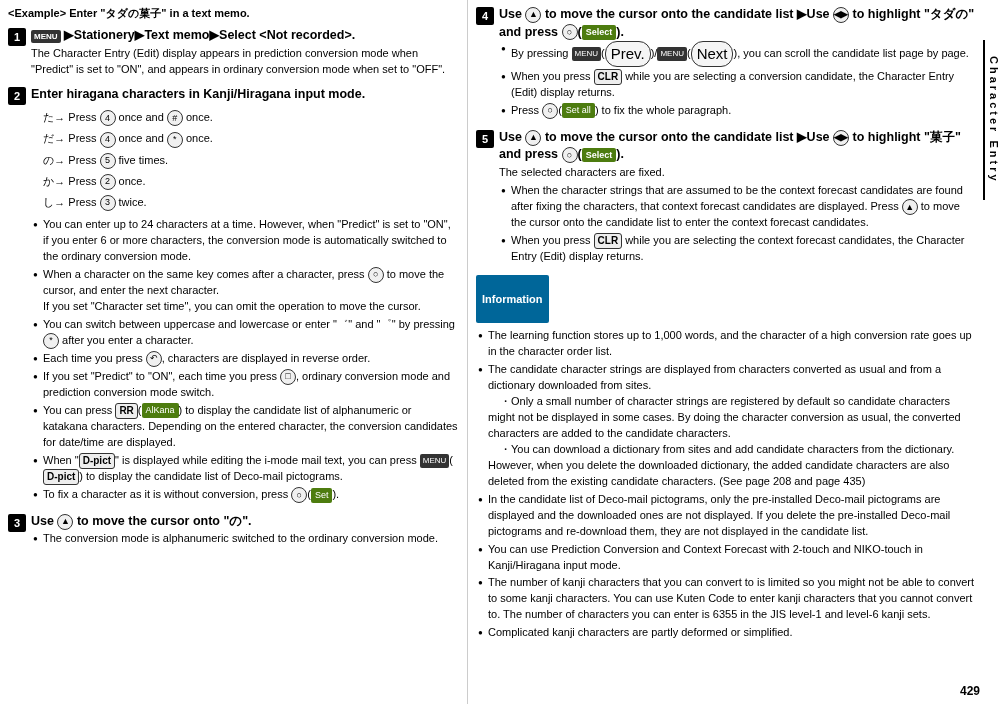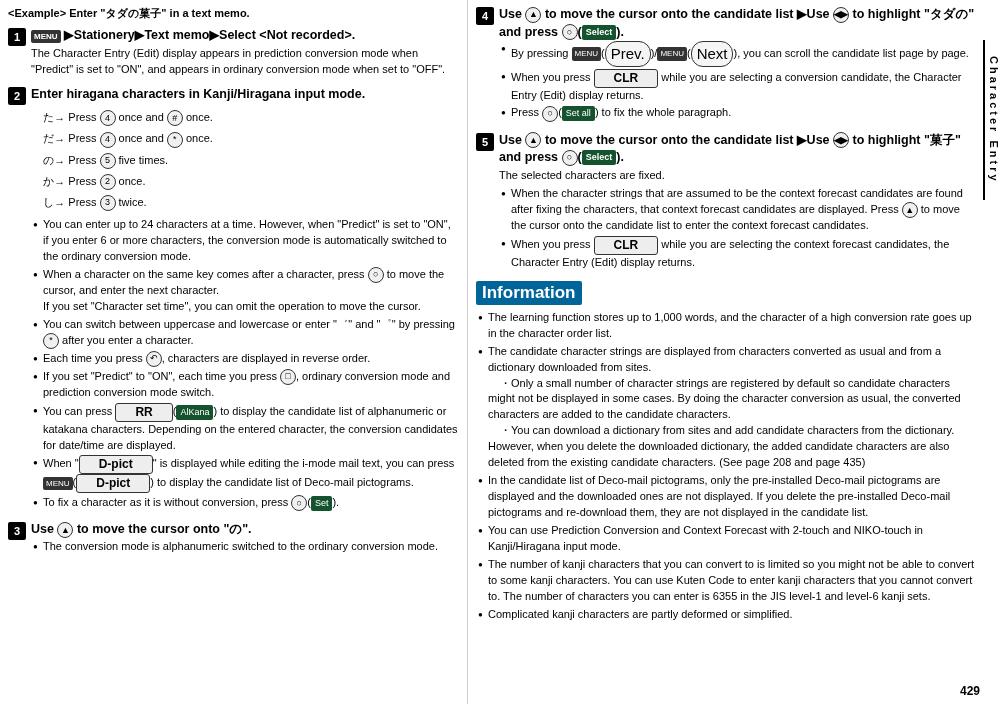--- a/index.html
+++ b/index.html
@@ -87,41 +87,41 @@
       font-size: 8px;
       position: absolute;
       left: 0;
       top: 2px;
     }
 
     .inline-btn {
       display: inline-block;
       border: 1px solid #333;
       border-radius: 3px;
-      padding: 0 19px;
-      font-size: 12px;
+      padding: 0 3px;
+      font-size: 10px;
       background: #eee;
       vertical-align: middle;
       line-height: 1.4;
       font-weight: bold;
     }
 
     .inline-img-menu {
       display: inline-block;
       background: #333;
       color: #fff;
       font-size: 8px;
       padding: 1px 3px;
       border-radius: 2px;
       vertical-align: middle;
     }
 
     .tag-btn {
       display: inline-block;
-      background: #14532d;
+      background: #4d7c0f;
       color: #fff;
       font-size: 9px;
       padding: 1px 4px;
       border-radius: 2px;
       vertical-align: middle;
     }
 
     .nav-btn {
       display: inline-block;
       border: 1px solid #333;
@@ -141,22 +141,22 @@
       border: 1.5px solid #333;
       border-radius: 50%;
       font-size: 9px;
       vertical-align: middle;
       background: #f0f0f0;
     }
 
     .info-box {
       background: #006699;
       color: #fff;
-      padding: 2px 6px;
-      font-size: 17px;
+      padding: 18px 6px;
+      font-size: 11px;
       font-weight: bold;
       border-radius: 2px;
       margin-bottom: 5px;
       display: inline-block;
     }
 
     .info-content {
       font-size: 11px;
       line-height: 1.5;
     }

